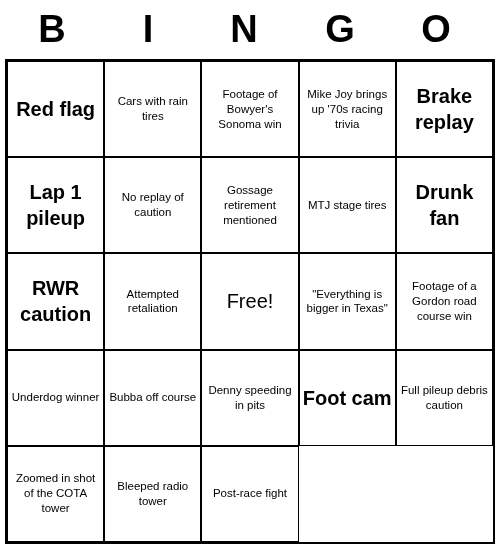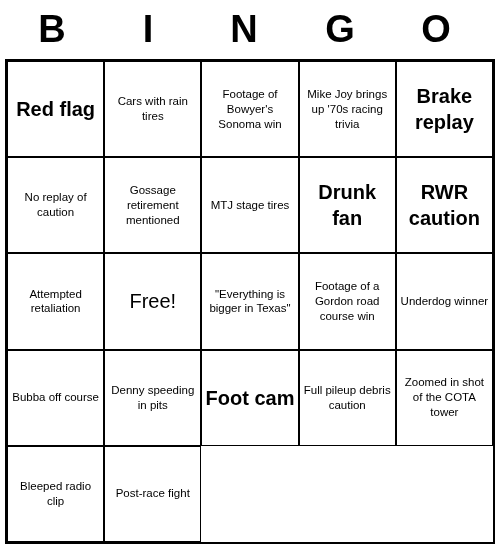--- a/index.html
+++ b/index.html
@@ -83,20 +83,23 @@
     </div>
     <div class="cell">
       <span class="cell-text">Footage of Bowyer's Sonoma win</span>
     </div>
     <div class="cell">
       <span class="cell-text">Mike Joy brings up '70s racing trivia</span>
     </div>
     <div class="cell large-text">
       <span class="cell-text">Brake replay</span>
     </div>
+    <div class="cell large-text">
+      <span class="cell-text">Lap 1 pileup</span>
+    </div>
     <div class="cell">
       <span class="cell-text">No replay of caution</span>
     </div>
     <div class="cell">
       <span class="cell-text">Gossage retirement mentioned</span>
     </div>
     <div class="cell">
       <span class="cell-text">MTJ stage tires</span>
     </div>
     <div class="cell large-text">
@@ -129,18 +132,18 @@
     <div class="cell large-text">
       <span class="cell-text">Foot cam</span>
     </div>
     <div class="cell">
       <span class="cell-text">Full pileup debris caution</span>
     </div>
     <div class="cell">
       <span class="cell-text">Zoomed in shot of the COTA tower</span>
     </div>
     <div class="cell">
-      <span class="cell-text">Bleeped radio clip</span>
+      <span class="cell-text">Bleeped radio tower</span>
     </div>
     <div class="cell">
       <span class="cell-text">Post-race fight</span>
     </div>
   </div>
 
 </body></html>

